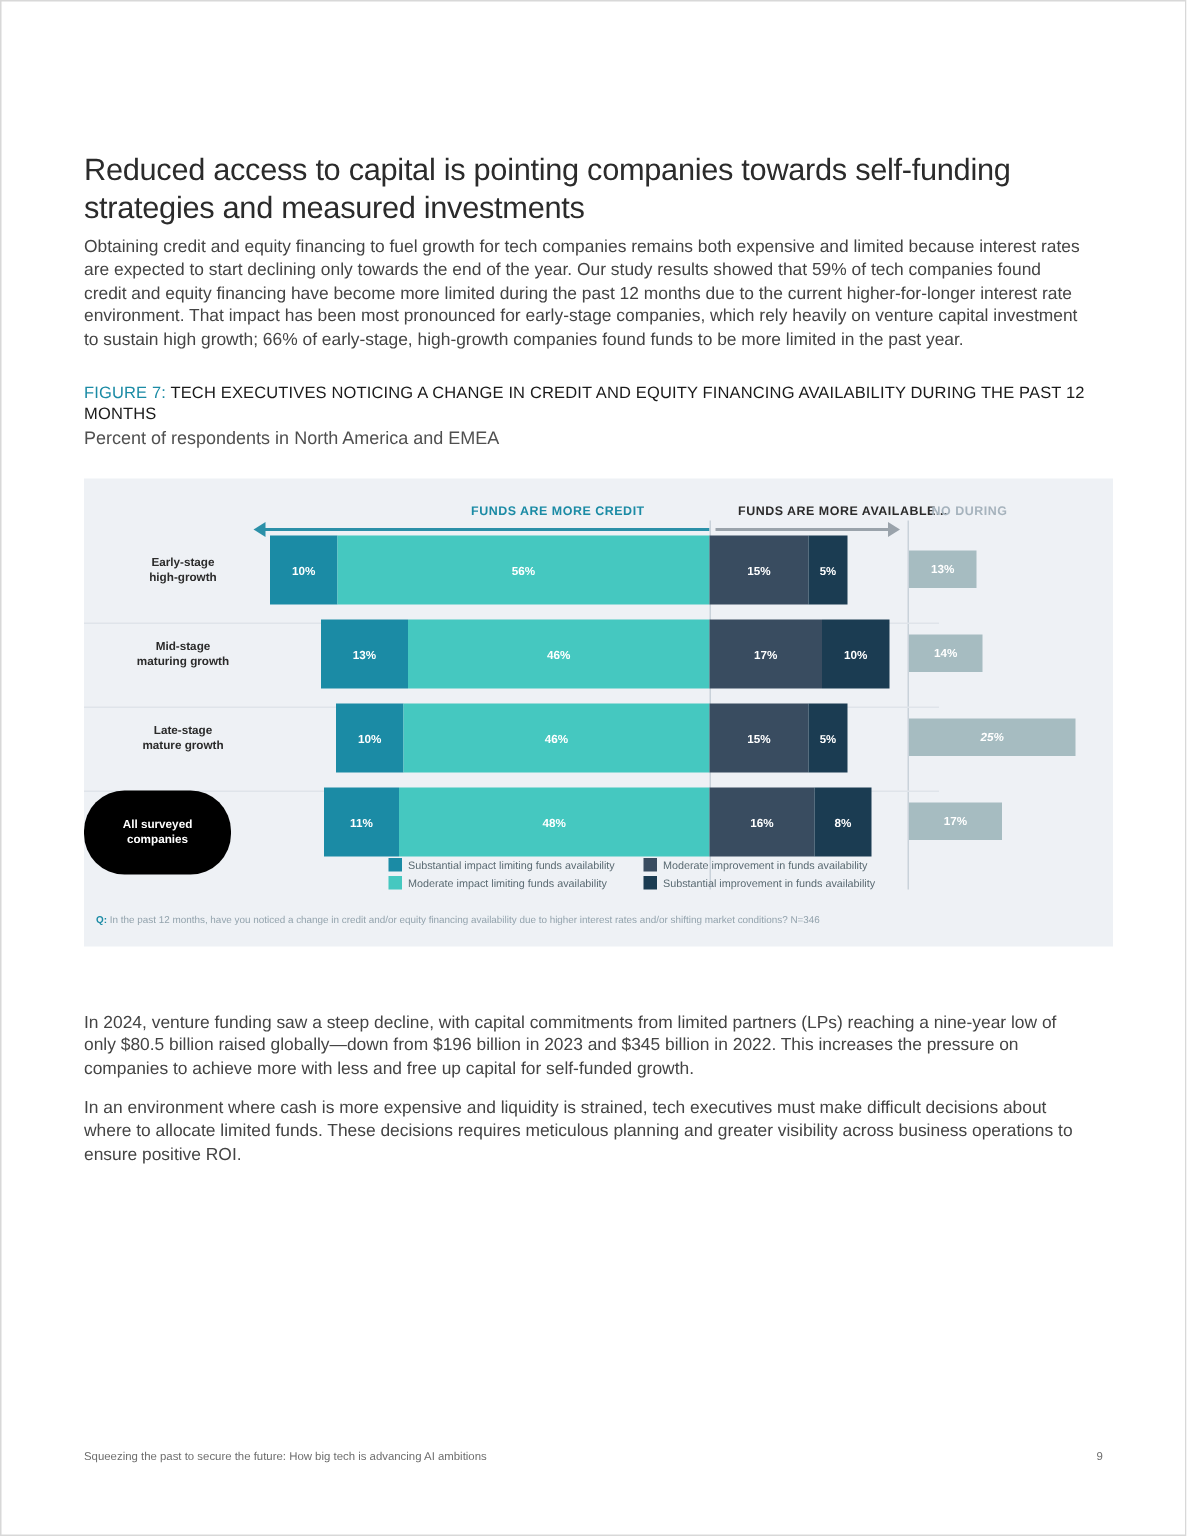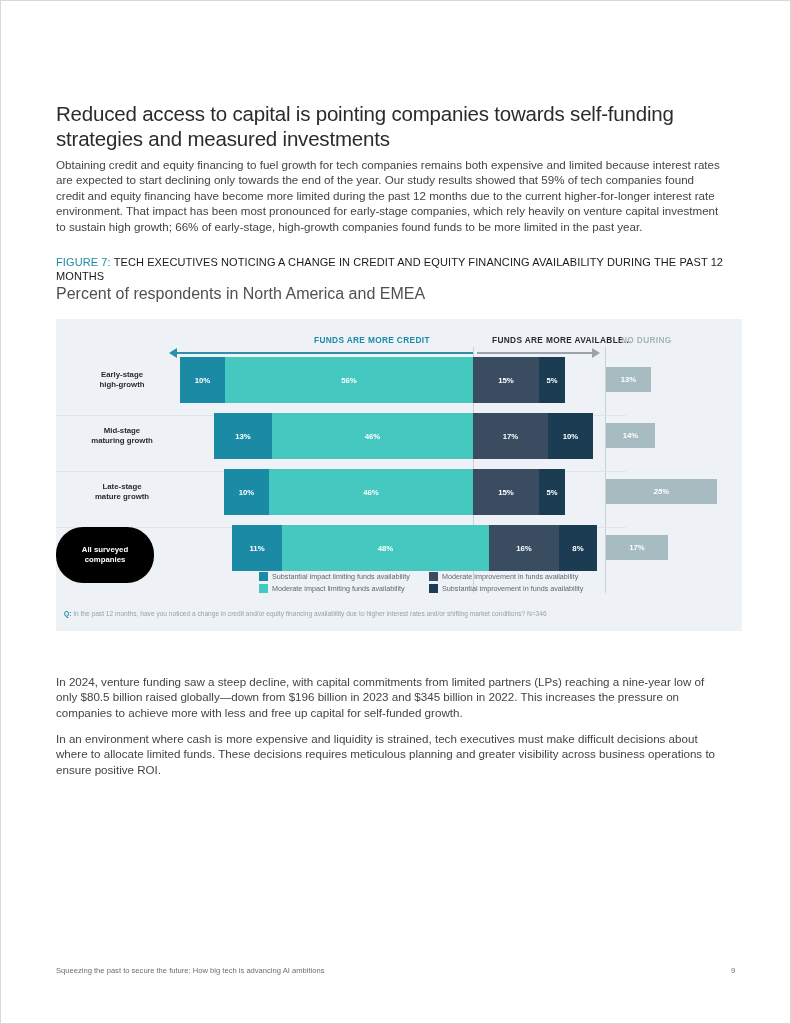--- a/index.html
+++ b/index.html
@@ -6,21 +6,21 @@
   body{width:791px;height:1024px;font-family:"Liberation Sans",sans-serif;color:#3d3d3d;}
   .page{position:relative;width:791px;height:1024px;background:#fff;border:1px solid #d8d8d8;box-sizing:border-box;overflow:hidden;}
 
   
   .headline{position:absolute;left:55px;top:86px;width:660px;font-size:20.5px;line-height:25px;color:#2b2b2b;font-weight:400;letter-spacing:-0.2px;}
   .intro{position:absolute;left:55px;top:144px;width:668px;font-size:11.6px;line-height:15.6px;color:#444;}
 
   
   .figcap{position:absolute;left:55px;top:255px;width:670px;font-size:11px;line-height:13.5px;font-weight:normal;color:#1a1a1a;letter-spacing:0.1px;}
   .figcap .fignum{color:#1b8ba5;}
-  .figsub{position:absolute;left:55px;top:284px;font-size:16px;color:#505050;}
+  .figsub{position:absolute;left:55px;top:284px;font-size:12px;color:#505050;}
 
   
   .panel{position:absolute;left:55px;top:318px;width:686px;height:312px;background:#eef1f5;}
 
   .axis-label{position:absolute;font-size:8.3px;font-weight:bold;letter-spacing:0.35px;}
   .lbl-limited{left:258px;top:16px;color:#1b8ba5;}
   .lbl-available{left:424px;top:16px;color:#2b2b2b;padding-left:12px;}
   .lbl-nochange{left:565px;top:16px;color:#a6b3bd;}
 
   .arrow-wrap{position:absolute;top:28px;height:12px;}
@@ -133,21 +133,21 @@
     </div>
     <div class="nc-bar" style="left:550px;top:160px;width:111px;font-style:italic;">25%</div>
 
     <div class="rowlabel black" style="left:0px;top:208px;width:98px;height:56px;">
       <div>
         <div>All surveyed</div>
         <div>companies</div>
       </div>
     </div>
     <div class="bar" style="left:160px;top:214px;">
-      <div class="seg" style="width:50px;background:#1b8ba5;margin-left:16px;">11%</div>
+      <div class="seg" style="width:50px;background:#1b8ba5;">11%</div>
       <div class="seg" style="width:207px;background:#45c8c0;">48%</div>
       <div class="seg" style="width:70px;background:#394c60;">16%</div>
       <div class="seg" style="width:38px;background:#1b3c52;">8%</div>
     </div>
     <div class="nc-bar" style="left:550px;top:216px;width:62px;">17%</div>
 
     <div class="legend">
       <div class="legend-row">
         <div class="legend-item">
           <span class="sw" style="background:#1b8ba5;"></span>

